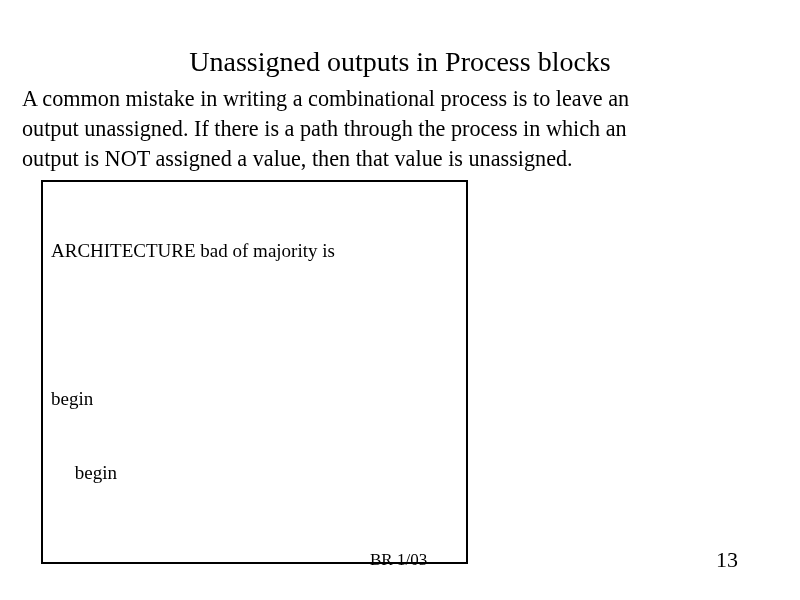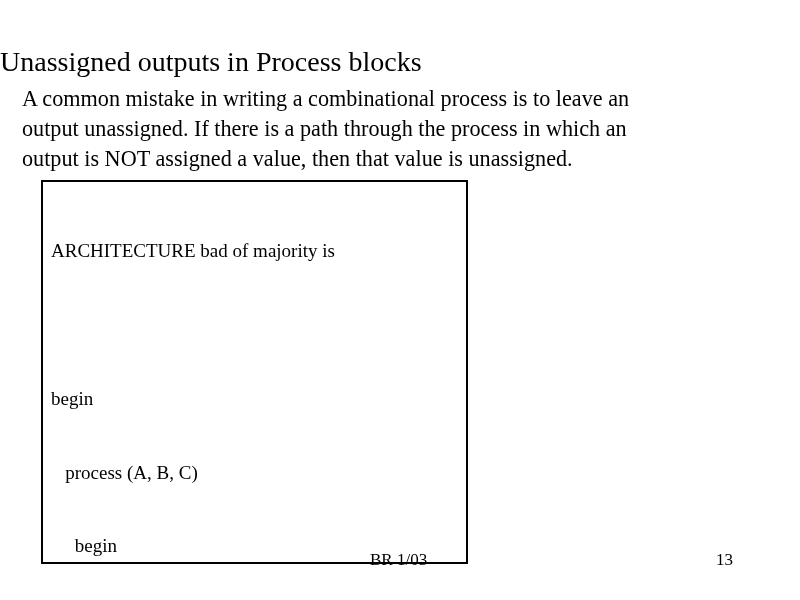--- a/index.html
+++ b/index.html
@@ -17,20 +17,21 @@
     color: #000000;
     -webkit-font-smoothing: none;
   }
 
   
   .slide-title {
     position: absolute;
     left: 0;
     top: 26px;
     width: 800px;
+    text-align: center;
     font-family: "Liberation Serif", "DejaVu Serif", serif;
     font-size: 28px;
     line-height: 34px;
     font-weight: normal;
     letter-spacing: 0px;
     white-space: nowrap;
   }
 
   
   .body-text {
@@ -91,42 +92,41 @@
     font-family: "Liberation Serif", "DejaVu Serif", serif;
     font-size: 17px;
     line-height: 20px;
     white-space: nowrap;
   }
   .page-number {
     position: absolute;
     left: 716px;
     top: 550px;
     font-family: "Liberation Serif", "DejaVu Serif", serif;
-    font-size: 17px;
+    font-size: 22px;
     line-height: 20px;
     white-space: nowrap;
   }
 </style>
 </head>
 <body>
 
 <h1 class="slide-title">Unassigned outputs in Process blocks</h1>
 
 <div class="body-text">
   <span class="body-line">A common mistake in writing a combinational process is to leave an</span>
   <span class="body-line">output unassigned.  If there is a path through the process in which an</span>
   <span class="body-line">output is NOT assigned a value, then that value is unassigned.</span>
 </div>
 
 <div class="code-box">
   <div class="code-listing">
     <span class="code-line">ARCHITECTURE bad of majority is</span>
     <span class="code-line blank"></span>
     <span class="code-line">begin</span>
-    <span class="code-line">   process (A, B, C)</span>
     <span class="code-line">     begin</span>
     
     
     
     
     
     
     
     
     

